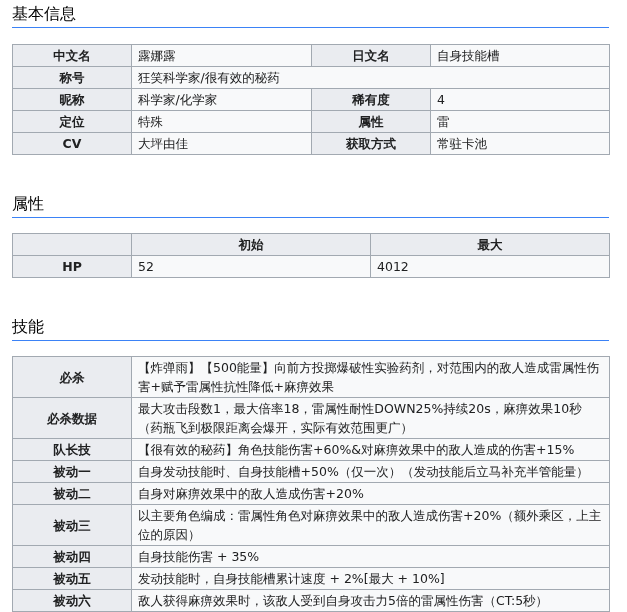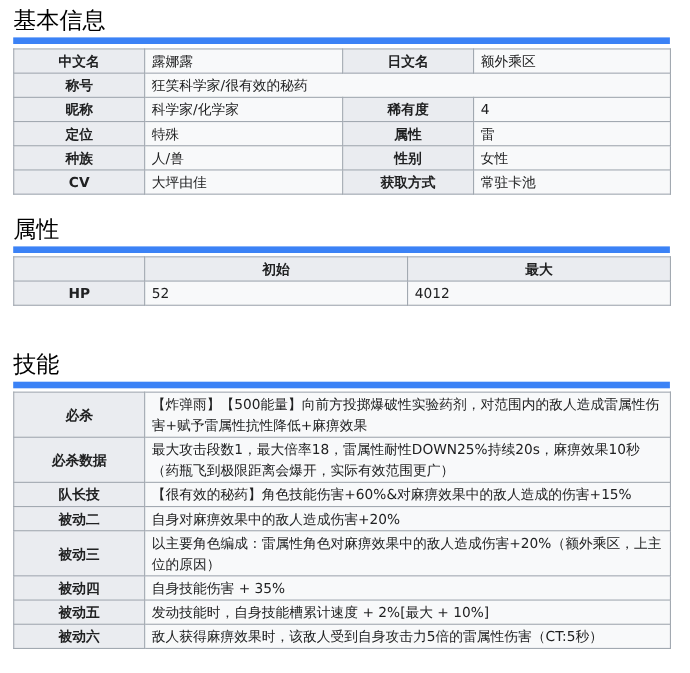--- a/index.html
+++ b/index.html
@@ -4,22 +4,22 @@
 <style>
   html, body { margin:0; padding:0; background:#ffffff; }
   body {
     width:627px; height:612px; overflow:hidden; position:relative;
     font-family:"DejaVu Sans", "Liberation Sans", sans-serif;
     font-size:12.5px; color:#202122;
   }
   .section-title {
     position:absolute; left:12px; width:597px;
     font-family:"DejaVu Serif", "Liberation Serif", serif;
-    font-size:21px; color:#000; font-weight:normal;
-    border-bottom:6px solid #3b82f6; padding-bottom:2px; margin:0;
+    font-size:16px; color:#000; font-weight:normal;
+    border-bottom:1px solid #3b82f6; padding-bottom:2px; margin:0;
   }
   table.wt {
     position:absolute; left:12px; width:597px;
     border-collapse:collapse; background:#f8f9fa; table-layout:fixed;
   }
   table.wt th, table.wt td {
     border:1px solid #a2a9b1; padding:0 6px; line-height:19px;
   }
   table.wt th {
     background:#eaecf0; font-weight:bold; text-align:center; color:#202122;
@@ -39,43 +39,37 @@
       <col style="width:119px">
       <col style="width:180px">
       <col style="width:119px">
       <col style="width:179px">
     </colgroup>
   <tbody>
       <tr>
     <th>中文名</th>
     <td>露娜露</td>
     <th>日文名</th>
-    <td>额外乘区</td>
+    <td>自身技能槽</td>
   </tr>
   <tr>
     <th>称号</th>
     <td colspan="3">狂笑科学家/很有效的秘药</td>
   </tr>
   <tr>
     <th>昵称</th>
     <td>科学家/化学家</td>
     <th>稀有度</th>
     <td>4</td>
   </tr>
   <tr>
     <th>定位</th>
     <td>特殊</td>
     <th>属性</th>
     <td>雷</td>
-  </tr>
-  <tr>
-    <th>种族</th>
-    <td>人/兽</td>
-    <th>性别</th>
-    <td>女性</td>
   </tr>
   <tr>
     <th>CV</th>
     <td>大坪由佳</td>
     <th>获取方式</th>
     <td>常驻卡池</td>
   </tr>
 </tbody>
   </table>
 
@@ -115,20 +109,24 @@
   </tr>
   <tr style="height:41px;">
     <th>必杀数据</th>
     <td>最大攻击段数1，最大倍率18，雷属性耐性DOWN25%持续20s，麻痹效果10秒（药瓶飞到极限距离会爆开，实际有效范围更广）</td>
   </tr>
   <tr style="height:22px;">
     <th>队长技</th>
     <td>【很有效的秘药】角色技能伤害+60%&amp;对麻痹效果中的敌人造成的伤害+15%</td>
   </tr>
   <tr style="height:22px;">
+    <th>被动一</th>
+    <td>自身发动技能时、自身技能槽+50%（仅一次）（发动技能后立马补充半管能量）</td>
+  </tr>
+  <tr style="height:22px;">
     <th>被动二</th>
     <td>自身对麻痹效果中的敌人造成伤害+20%</td>
   </tr>
   <tr style="height:41px;">
     <th>被动三</th>
     <td>以主要角色编成：雷属性角色对麻痹效果中的敌人造成伤害+20%（额外乘区，上主位的原因）</td>
   </tr>
   <tr style="height:22px;">
     <th>被动四</th>
     <td>自身技能伤害 + 35%</td>

